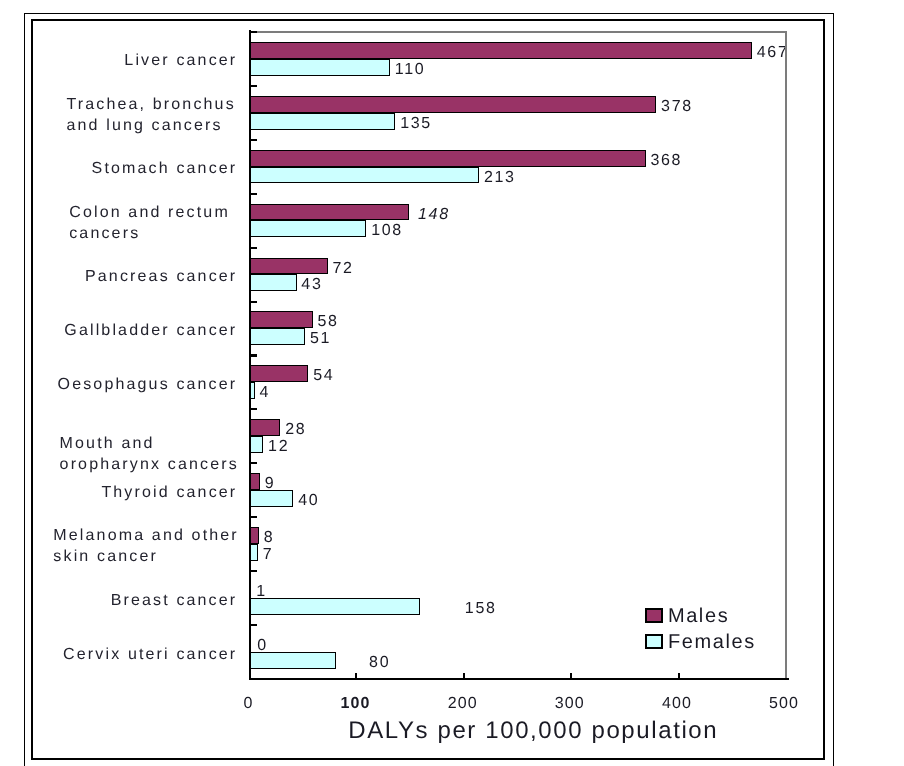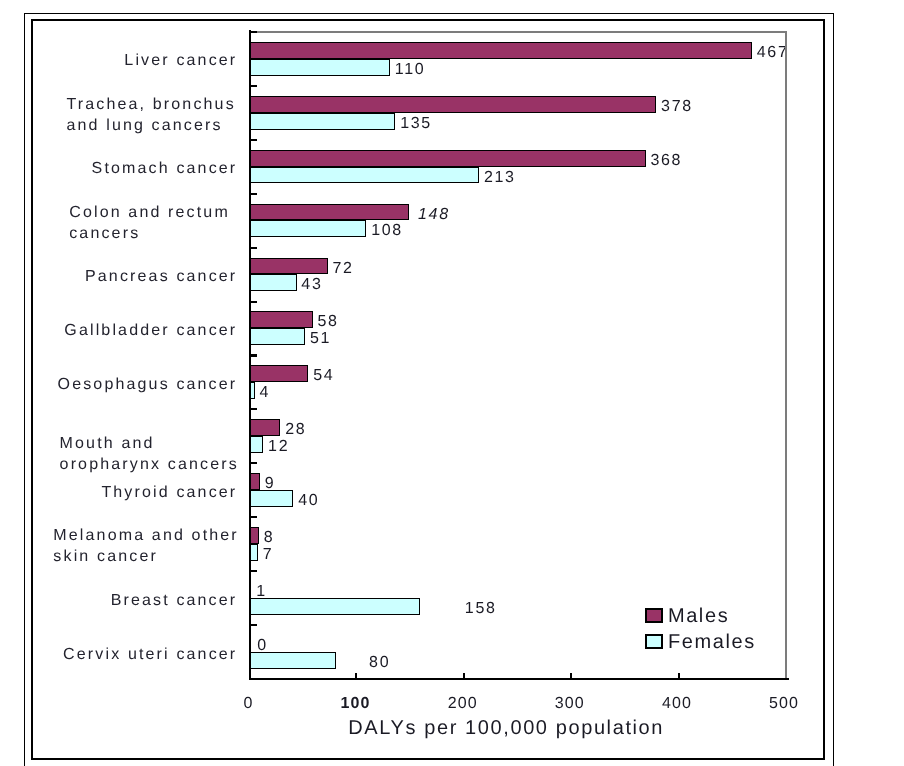--- a/index.html
+++ b/index.html
@@ -31,21 +31,21 @@
   .bar{position:absolute;border:1.9px solid #000;box-sizing:border-box;}
   .bar.m{background:#993366;}
   .bar.f{background:#ccffff;}
   .vlabel{position:absolute;font-size:16px;letter-spacing:1.7px;color:#1a1a24;white-space:nowrap;}
 
   .catlabel{position:absolute;font-size:16px;letter-spacing:2.15px;color:#23232e;
             line-height:21px;white-space:pre-line;}
   .catlabel.single{right:668px;text-align:right;}
   .catlabel.multi{right:668px;text-align:left;width:max-content;}
 
-  #xtitle{position:absolute;font-size:20px;letter-spacing:1.6px;color:#1a1a24;white-space:nowrap;}
+  #xtitle{position:absolute;font-size:24px;letter-spacing:1.6px;color:#1a1a24;white-space:nowrap;}
 
   #legend{position:absolute;}
   .legrow{position:absolute;height:20px;}
   .legswatch{position:absolute;left:0;top:0;width:17.9px;height:15px;
              border:2px solid #000;box-sizing:border-box;}
   .legtext{position:absolute;font-size:20px;letter-spacing:1.6px;color:#1a1a24;white-space:nowrap;}
 </style>
 </head>
 <body>
 

